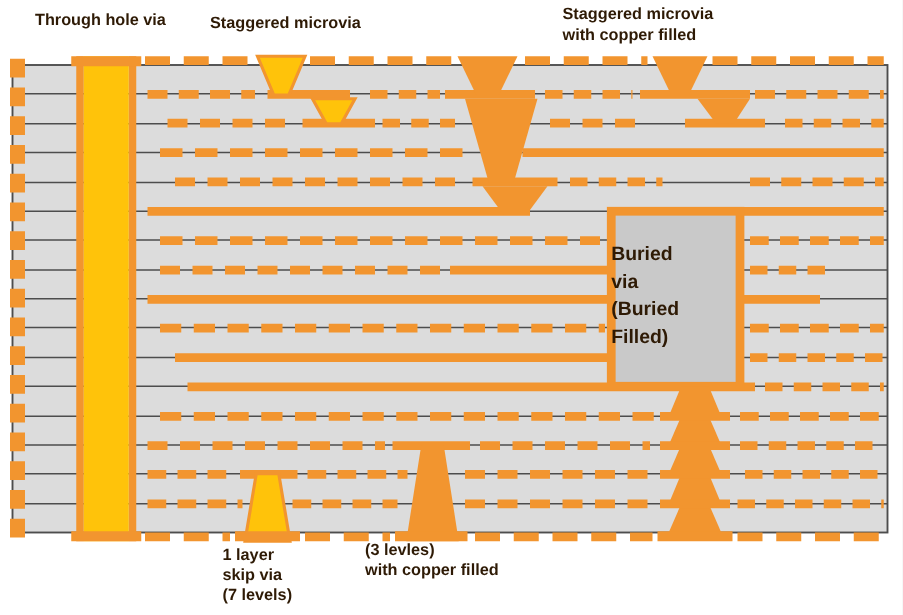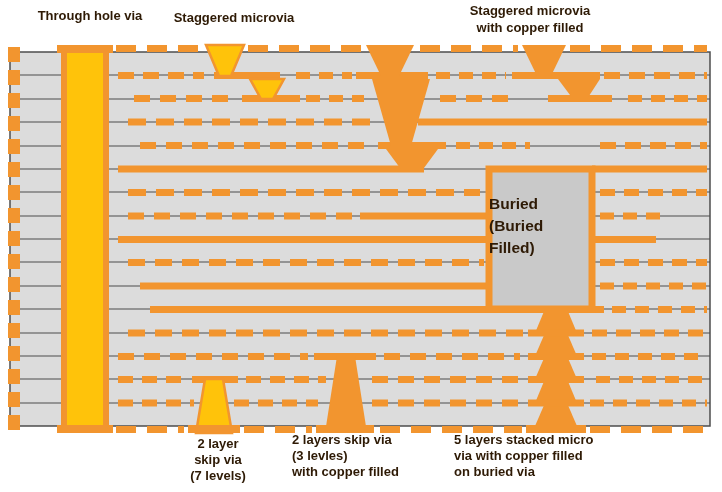--- a/index.html
+++ b/index.html
@@ -6,21 +6,21 @@
   :root{
     --copper:#F2952F; --gold:#FFC30A; --board:#DCDCDC; --layer_line:#4D4D4D;
     --buried_fill:#C9C9C9; --text:#2E1A05; --background:#FFFFFF;
   }
   html,body{width:722px;height:492px;background:var(--background);
     font-family:"Liberation Sans",sans-serif;overflow:hidden}
   .stage{position:relative;width:722px;height:492px}
   .stage svg{position:absolute;left:0;top:0}
   .lbl{position:absolute;font-weight:bold;font-size:13px;line-height:16px;color:var(--text)}
   .lbl span{display:block}
-  .ctr{text-align:center}
+  .ctr{text-align:left}
   .top2{line-height:17px}
   .buried{font-size:15.5px;line-height:22px}
   
   .board{fill:var(--board);stroke:var(--layer_line);stroke-width:1.5}
   .ll{stroke:var(--layer_line);stroke-width:1.2}
   .tr{stroke:var(--copper);stroke-width:7;fill:none}
   .thick{stroke-width:12}
   .cu{fill:var(--copper)}
   .au{fill:var(--gold);stroke:var(--copper);stroke-width:2.5}
   .aubar{fill:var(--gold)}
@@ -182,35 +182,30 @@
 
 <div class="lbl ctr" style="left:168px;top:10px;width:132px">Staggered microvia</div>
 
 <div class="lbl ctr top2" style="left:450px;top:2px;width:160px">
   <span>Staggered microvia</span>
   <span>with copper filled</span>
 </div>
 
 <div class="lbl buried" style="left:489px;top:193px;width:103px">
   <span>Buried</span>
+  <span>via</span>
   <span>(Buried</span>
   <span>Filled)</span>
 </div>
 
 <div class="lbl ctr" style="left:178px;top:436px;width:80px">
-  <span>2 layer</span>
+  <span>1 layer</span>
   <span>skip via</span>
   <span>(7 levels)</span>
 </div>
 
 <div class="lbl" style="left:292px;top:432px;width:140px">
-  <span>2 layers skip via</span>
   <span>(3 levles)</span>
   <span>with copper filled</span>
 </div>
 
-<div class="lbl" style="left:454px;top:432px;width:178px">
-  <span>5 layers stacked micro</span>
-  <span>via with copper filled</span>
-  <span>on buried via</span>
-</div>
 
 </div>
 
 </body></html>

